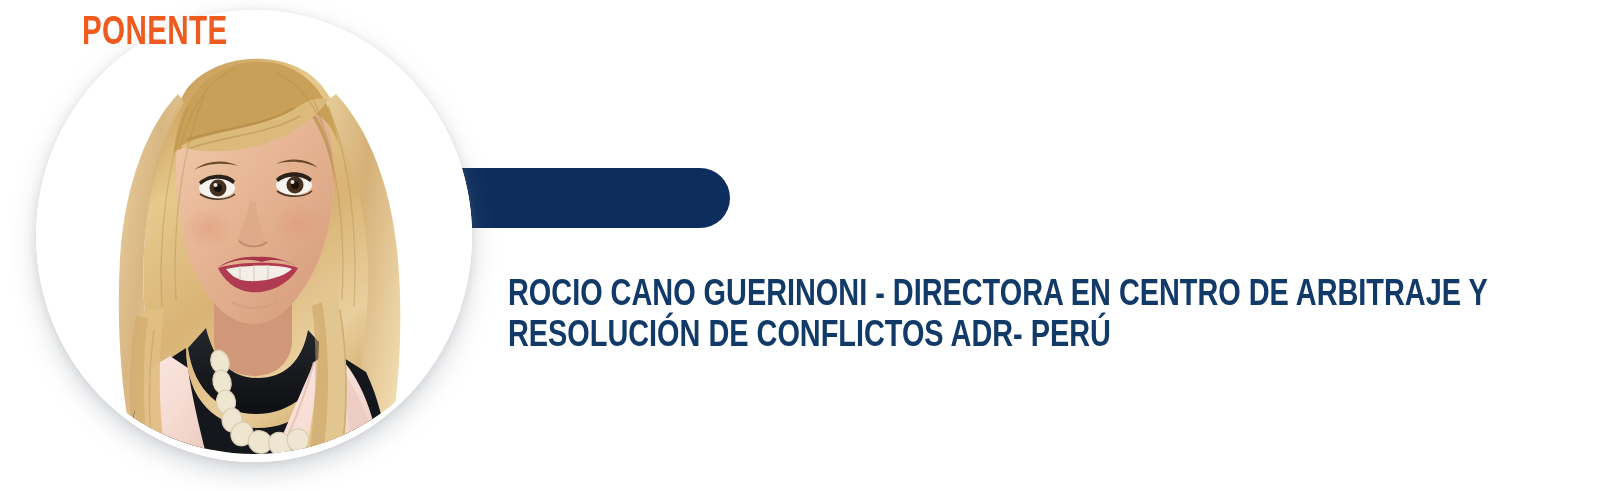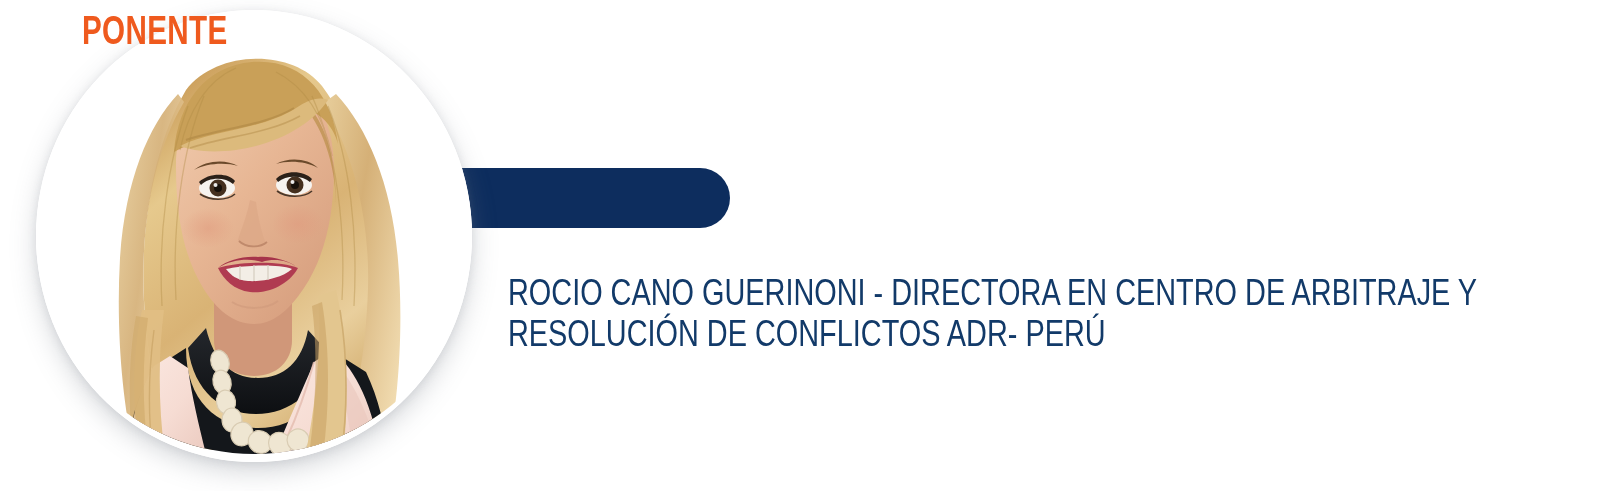--- a/index.html
+++ b/index.html
@@ -91,21 +91,21 @@
   }
 
   
   .caption {
     position: absolute;
     left: 508px;
     top: 272px;
     width: 880px;
     color: #123a69;
     font-family: "Liberation Sans Narrow", "Liberation Sans", sans-serif;
-    font-weight: 400;
+    font-weight: 700;
     font-size: 37px;
     line-height: 41px;
     letter-spacing: 0px;
     z-index: 4;
   }
   .caption-line {
     display: block;
     white-space: nowrap;
     transform: scaleX(0.78);
     transform-origin: left center;

